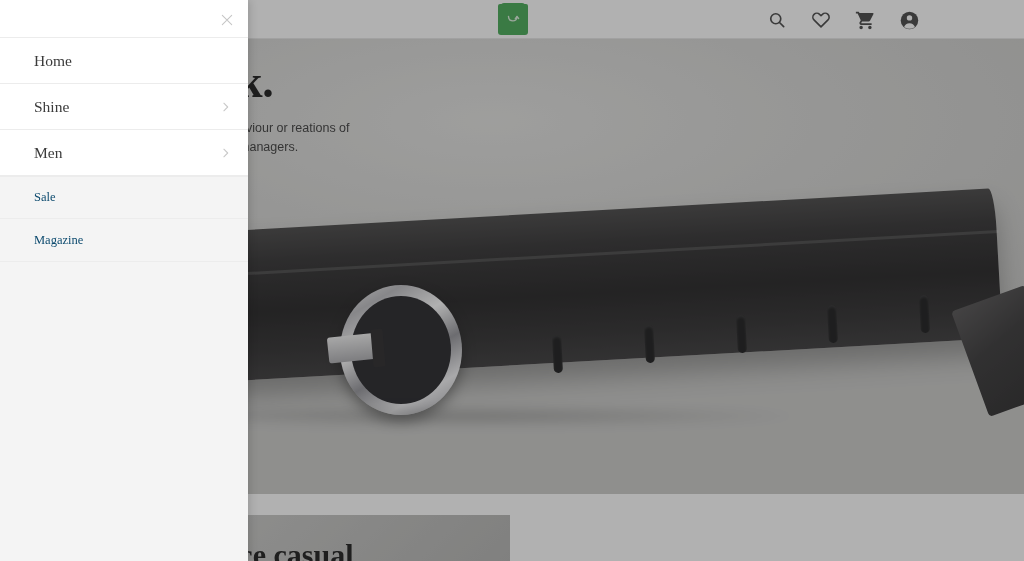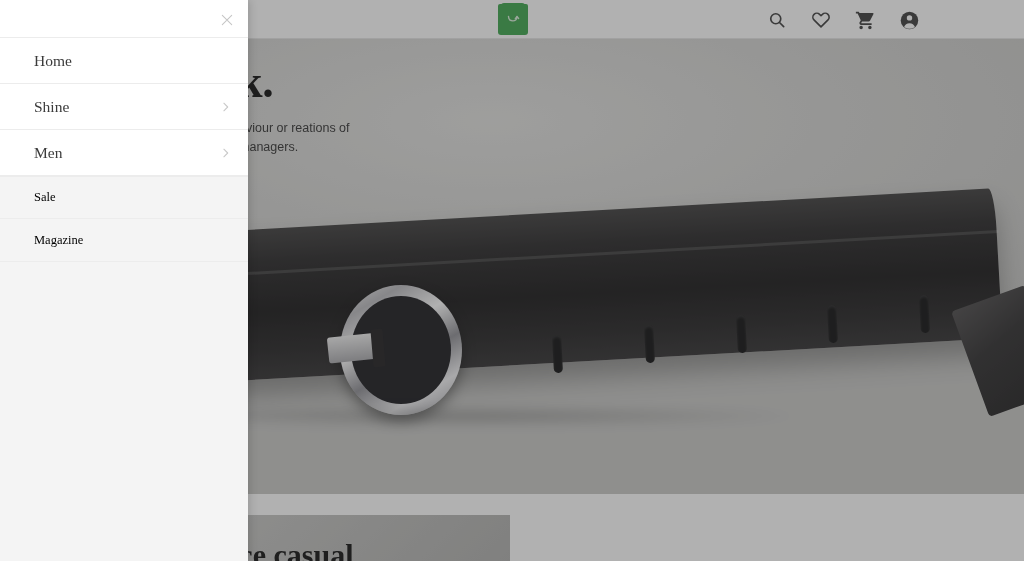--- a/index.html
+++ b/index.html
@@ -166,21 +166,21 @@
   }
   #menu-primary .menu-row { height:46px; }
   #menu-secondary .menu-row { height:43px; }
   #menu-secondary .menu-row:first-child { border-top:1px solid #ececec; }
 
   .menu-label {
     font-family:"Liberation Serif", serif;
     color:#3b3b3b; line-height:1;
   }
   #menu-primary .menu-label { font-size:15.5px; }
-  #menu-secondary .menu-label { font-size:12.5px; color:#000000; }
+  #menu-secondary .menu-label { font-size:12.5px; color:#0c4a6e; }
 
   .menu-chevron {
     position:absolute; right:16px; top:50%; transform:translateY(-50%);
     color:#c9c9c9; display:flex;
   }
   .menu-chevron svg { display:block; }
 </style>
 </head>
 <body>
 

